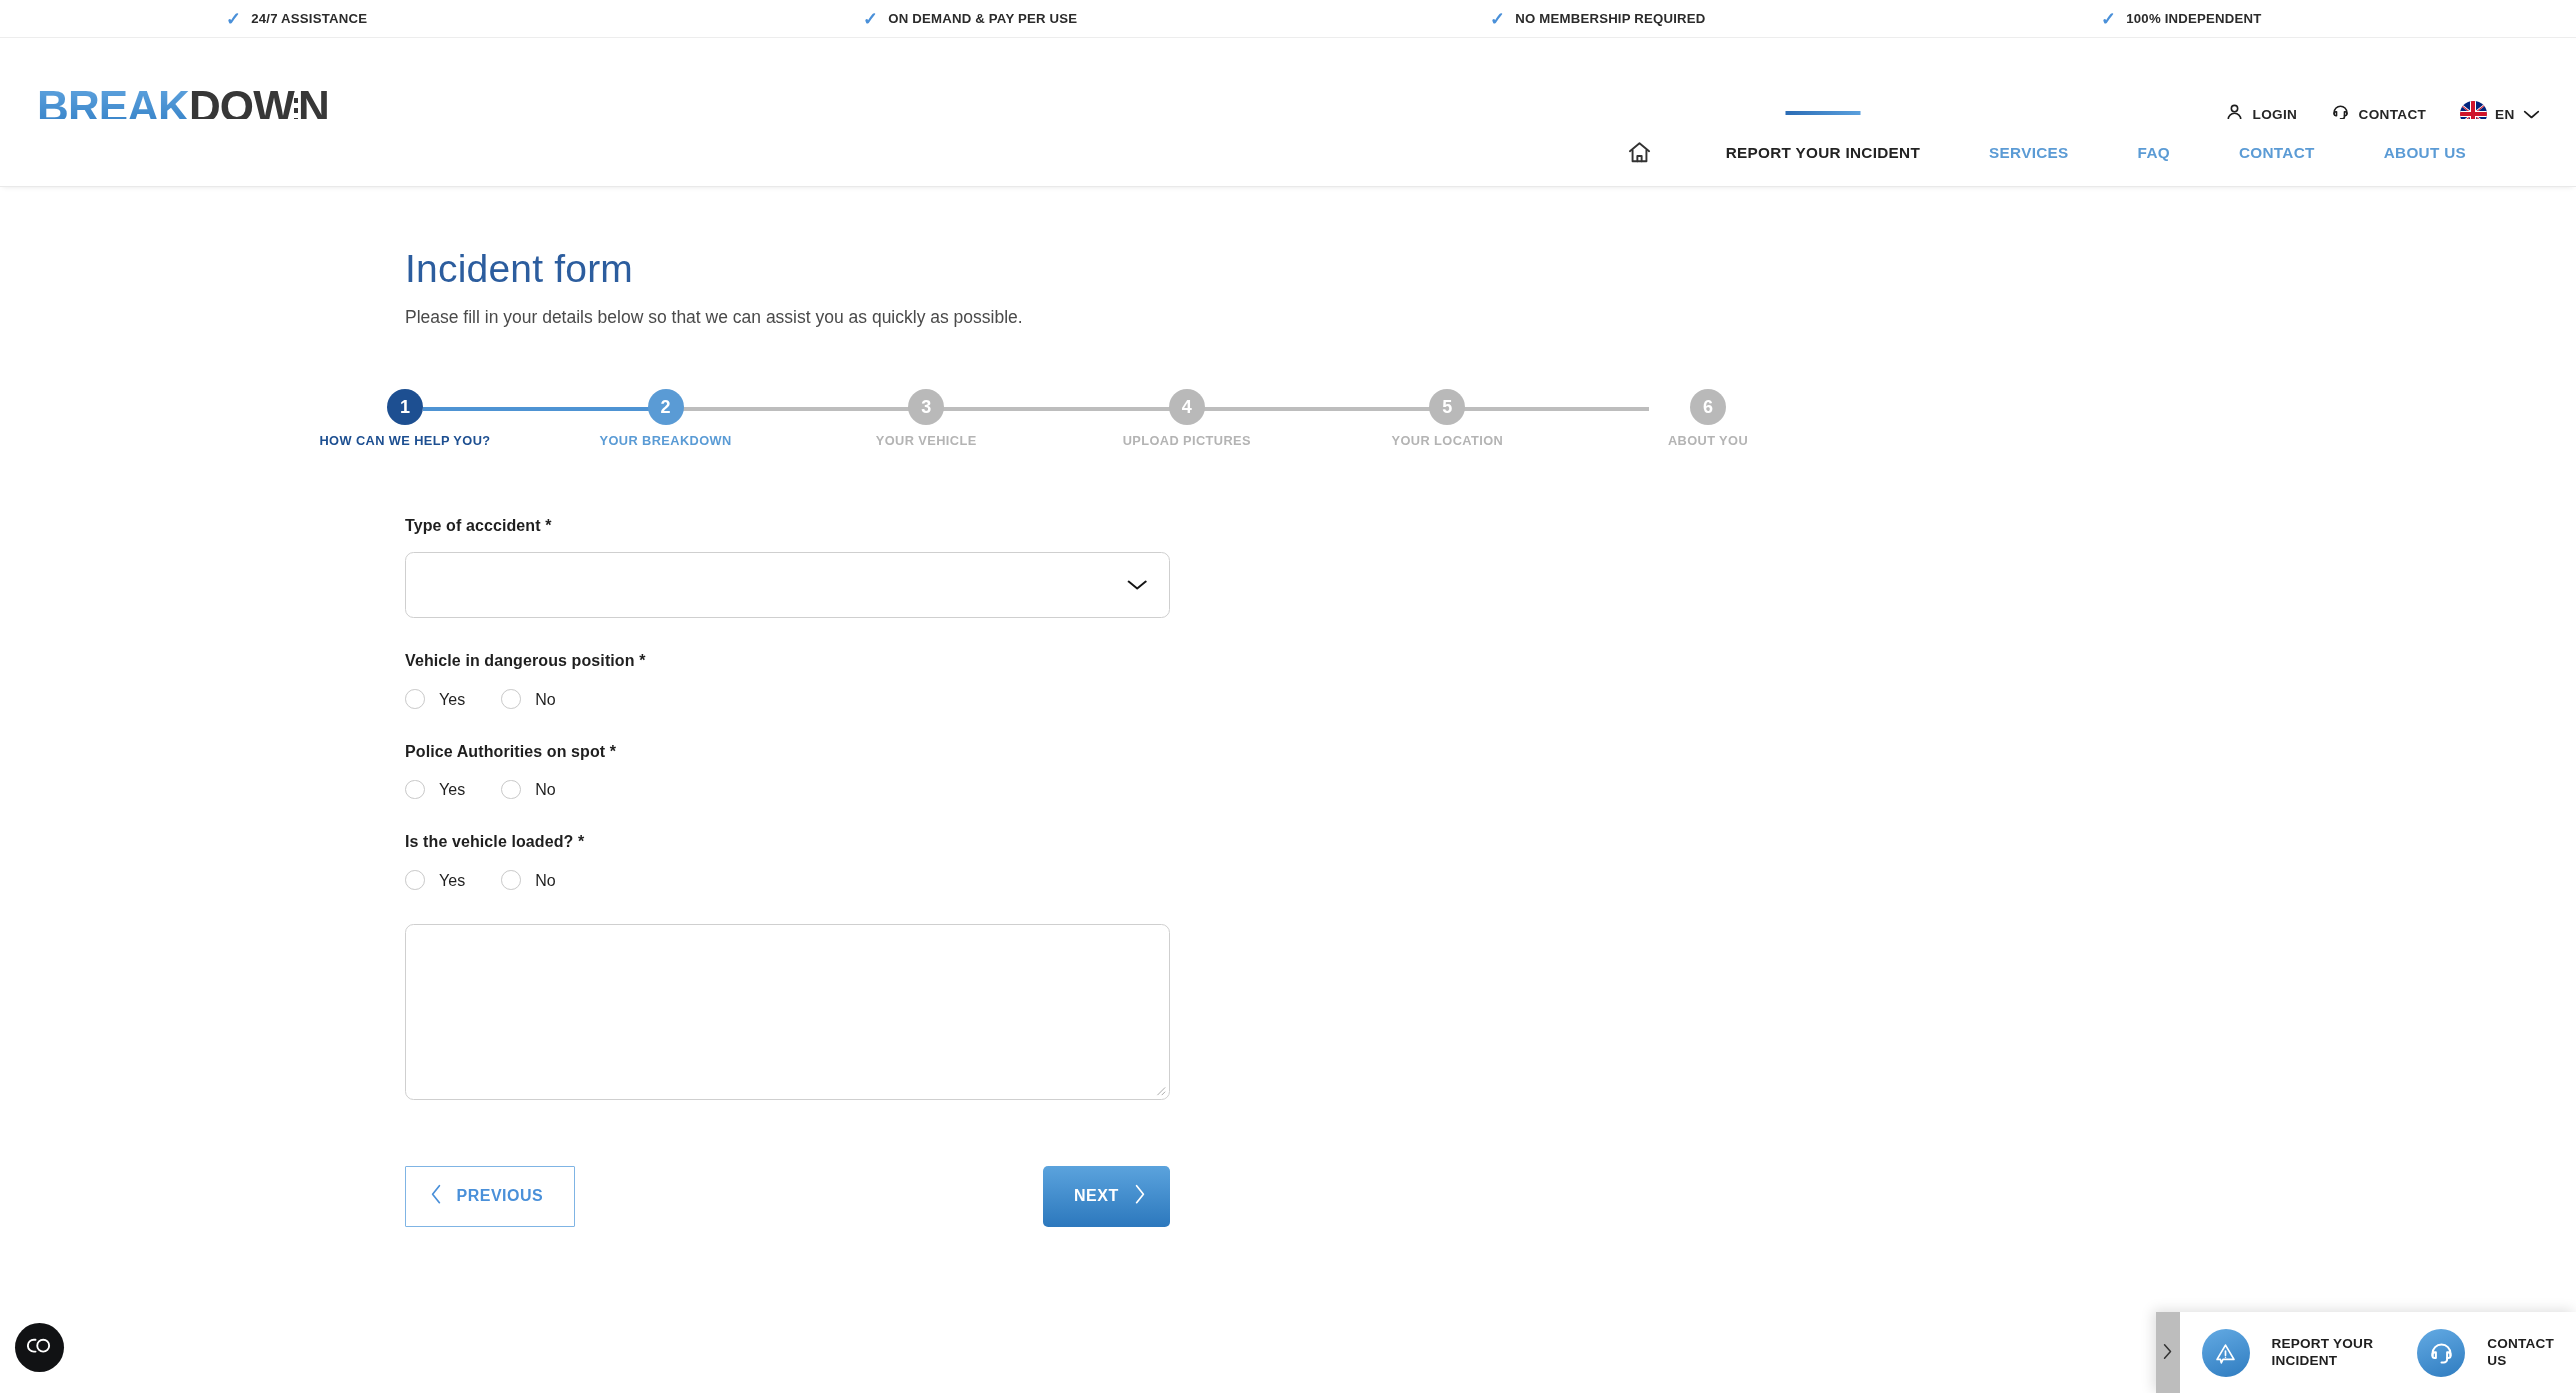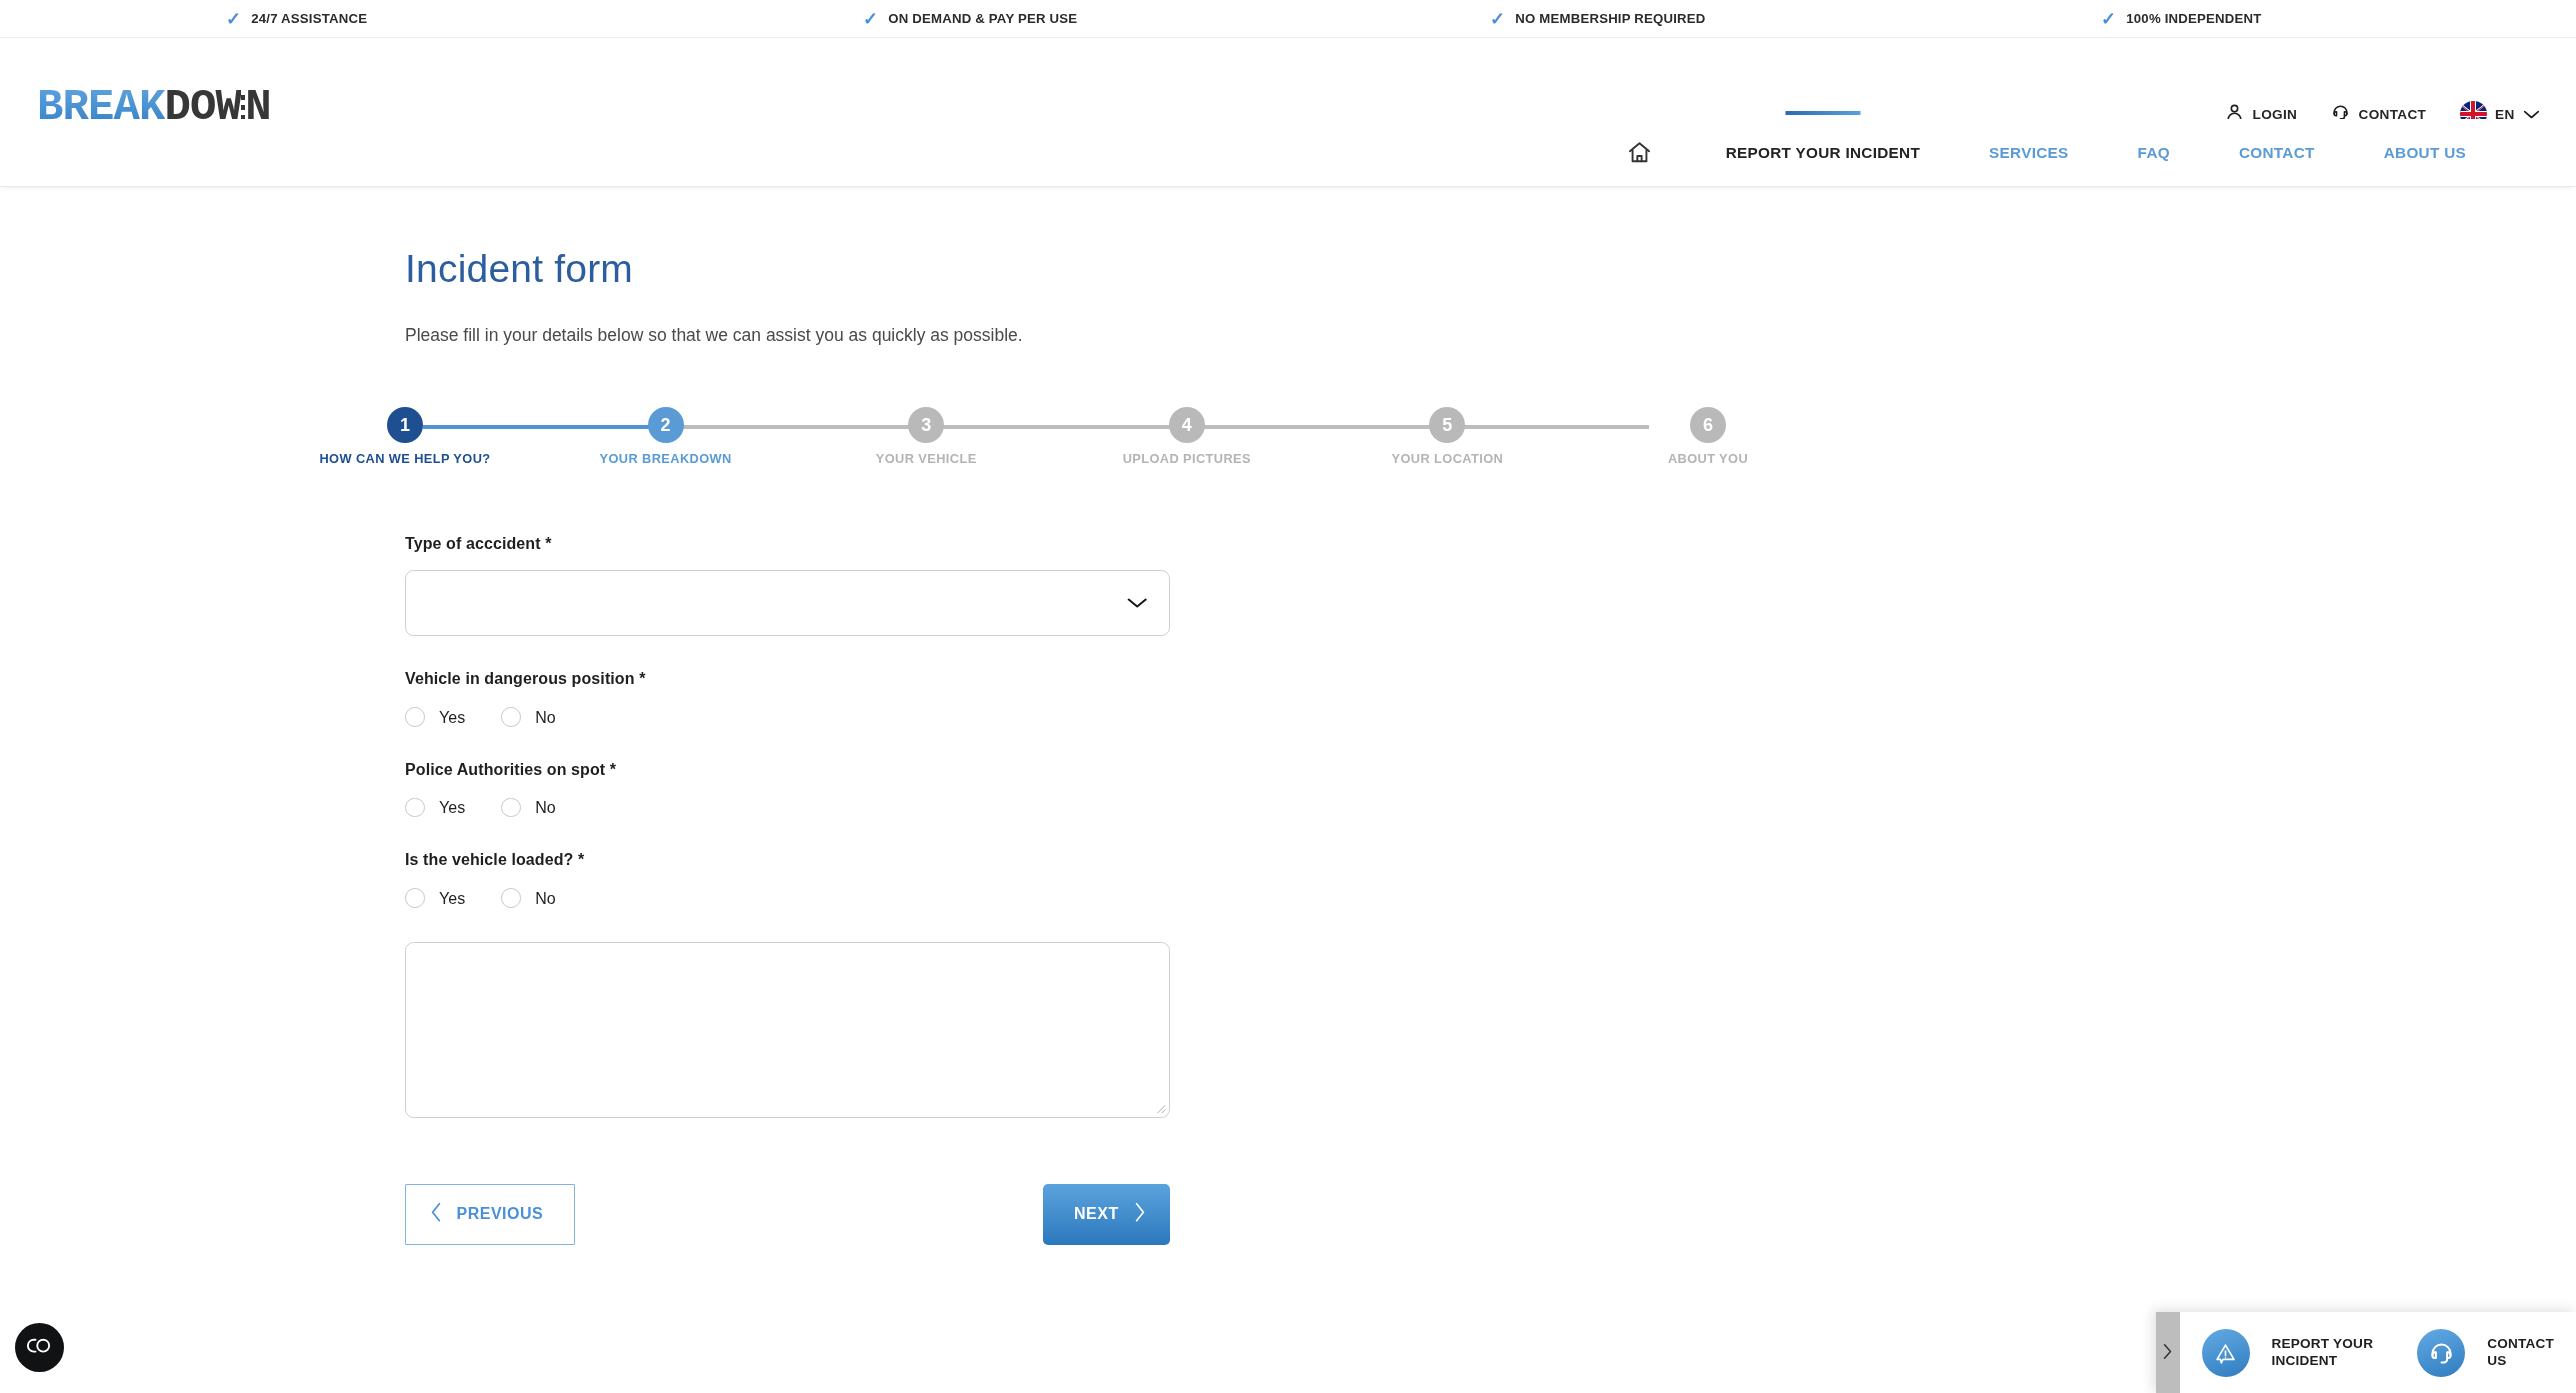--- a/index.html
+++ b/index.html
@@ -30,21 +30,21 @@
     letter-spacing: 0.2px; white-space: nowrap;
   }
 
   
   .header {
     position: absolute; top: 37px; left: 0; width: 2576px; height: 82px;
     background: #fff; border-top: 0.9px solid #ededed;
   }
   .logo { position: absolute; left: 37px; top: 49px; user-select:none; }
   .logo-main { font-size: 44px; font-weight: 800; letter-spacing: -0.9px; line-height: .92;
-               font-family:Liberation Mono, monospace; white-space:nowrap; }
+               font-family:Liberation Sans, sans-serif; white-space:nowrap; }
   .logo-blue { background: linear-gradient(180deg,#63a6e0 0%,#2f7dc4 100%);
                -webkit-background-clip: text; background-clip:text; color: transparent; }
   .logo-dark { color: #373737; }
   .logo-road { display:inline-block; width:4.3px; height:32px; position:relative; top:3.4px;
                background: repeating-linear-gradient(180deg,#fff 0 5.1px,#373737 5.1px 10.2px); }
   .logo-sub { font-size: 11.5px; letter-spacing: 5.5px; color: #3d7cbe; font-weight: 600;
               margin-top: 3.4px; margin-left: 2.6px; }
 
   .header-right { position: absolute; right: 36px; top: 63px; display: flex; align-items: center; gap: 34px; }
   .hr-item { display: flex; align-items: center; gap: 8.5px; cursor: pointer; }
@@ -85,21 +85,21 @@
     background: linear-gradient(90deg,#2b6cb5,#5aa0dd);
   }
   .nav-item:last-child { margin-right: 14px; }
 
   
   .content { position: absolute; top: 187px; left: 0; width: 2576px; }
   .form-wrap { margin-left: 405px; width: 1789px; }
 
   .page-title { font-size: 39px; color: #2c5d9e; font-weight: 400; letter-spacing: 0.2px;
                 margin-top: 60px; }
-  .page-sub { font-size: 17.5px; color: #4a4a4a; margin-top: 34px; font-weight: 400; }
+  .page-sub { font-size: 17.5px; color: #4a4a4a; margin-top: 16px; font-weight: 400; }
 
   
   .stepper { position: relative; margin-top: 61px; width: 1303px; height: 94px; }
   .step-row { position: relative; display: flex; justify-content: space-between; width: 1303px;
               align-items: center; }
   .step { position: relative; z-index: 2; display: flex; flex-direction: column; align-items: center;
           width: 0; cursor: pointer; }
   .step-bubble {
     width: 36px; height: 36px; border-radius: 50%;
     display: flex; align-items: center; justify-content: center;

